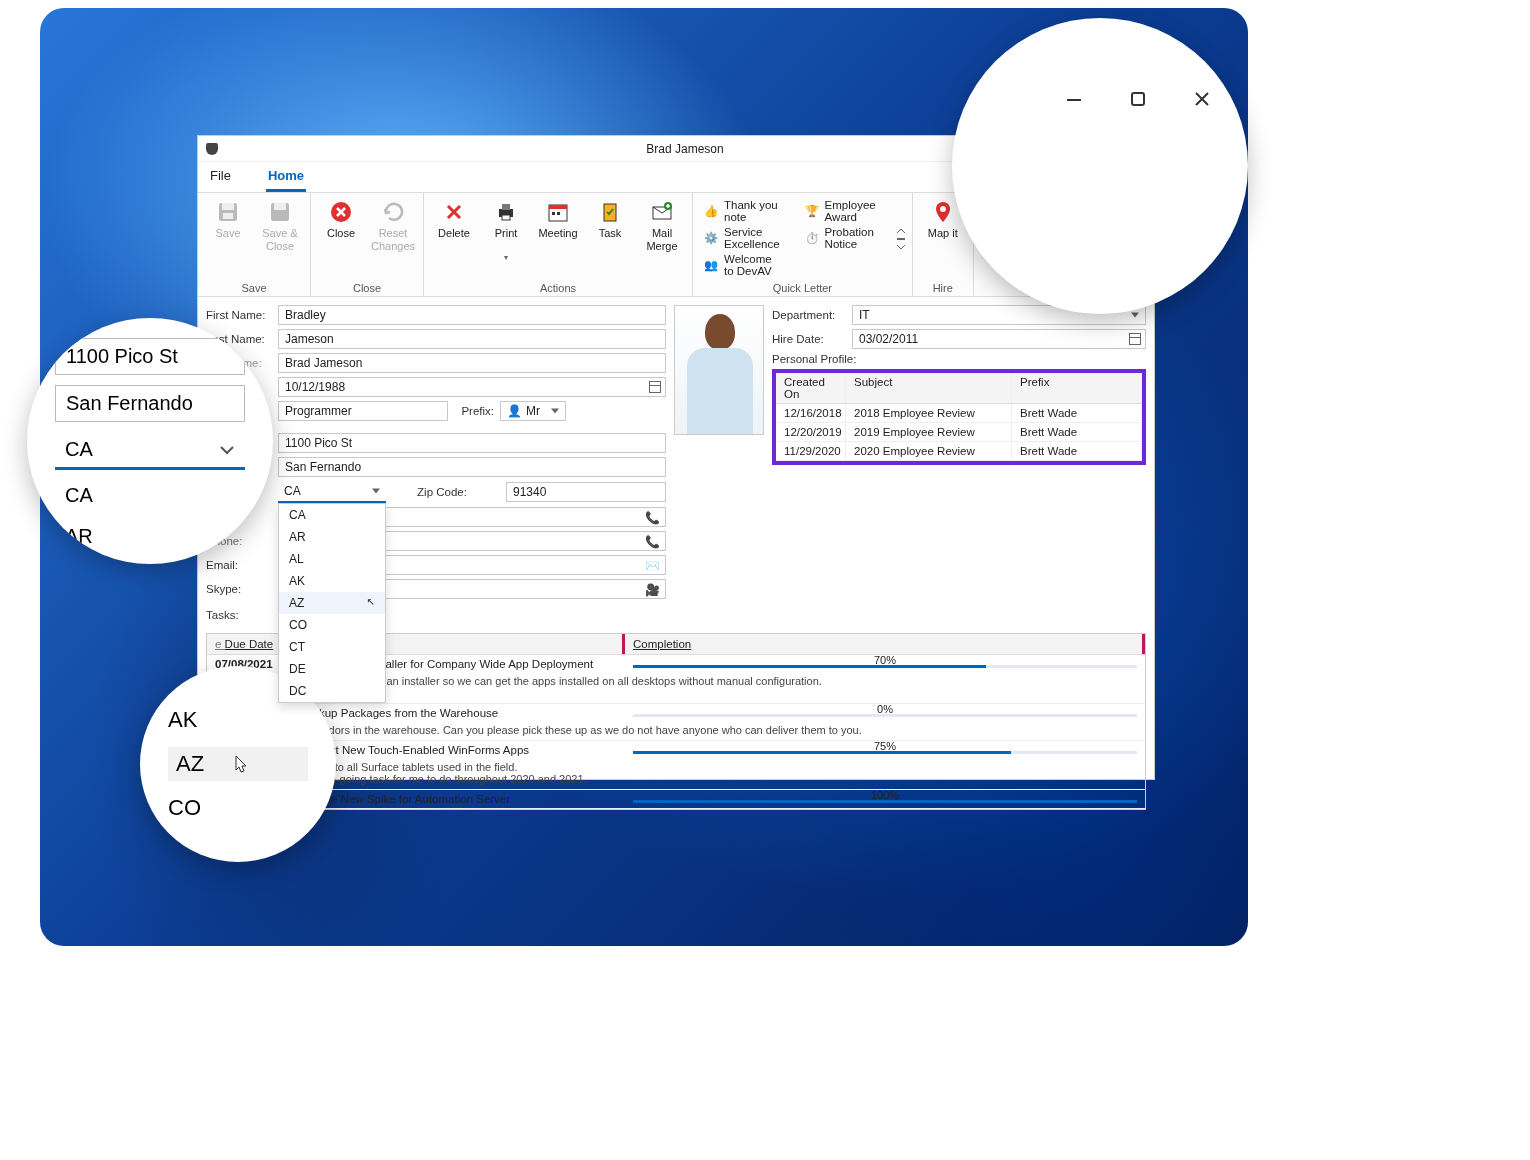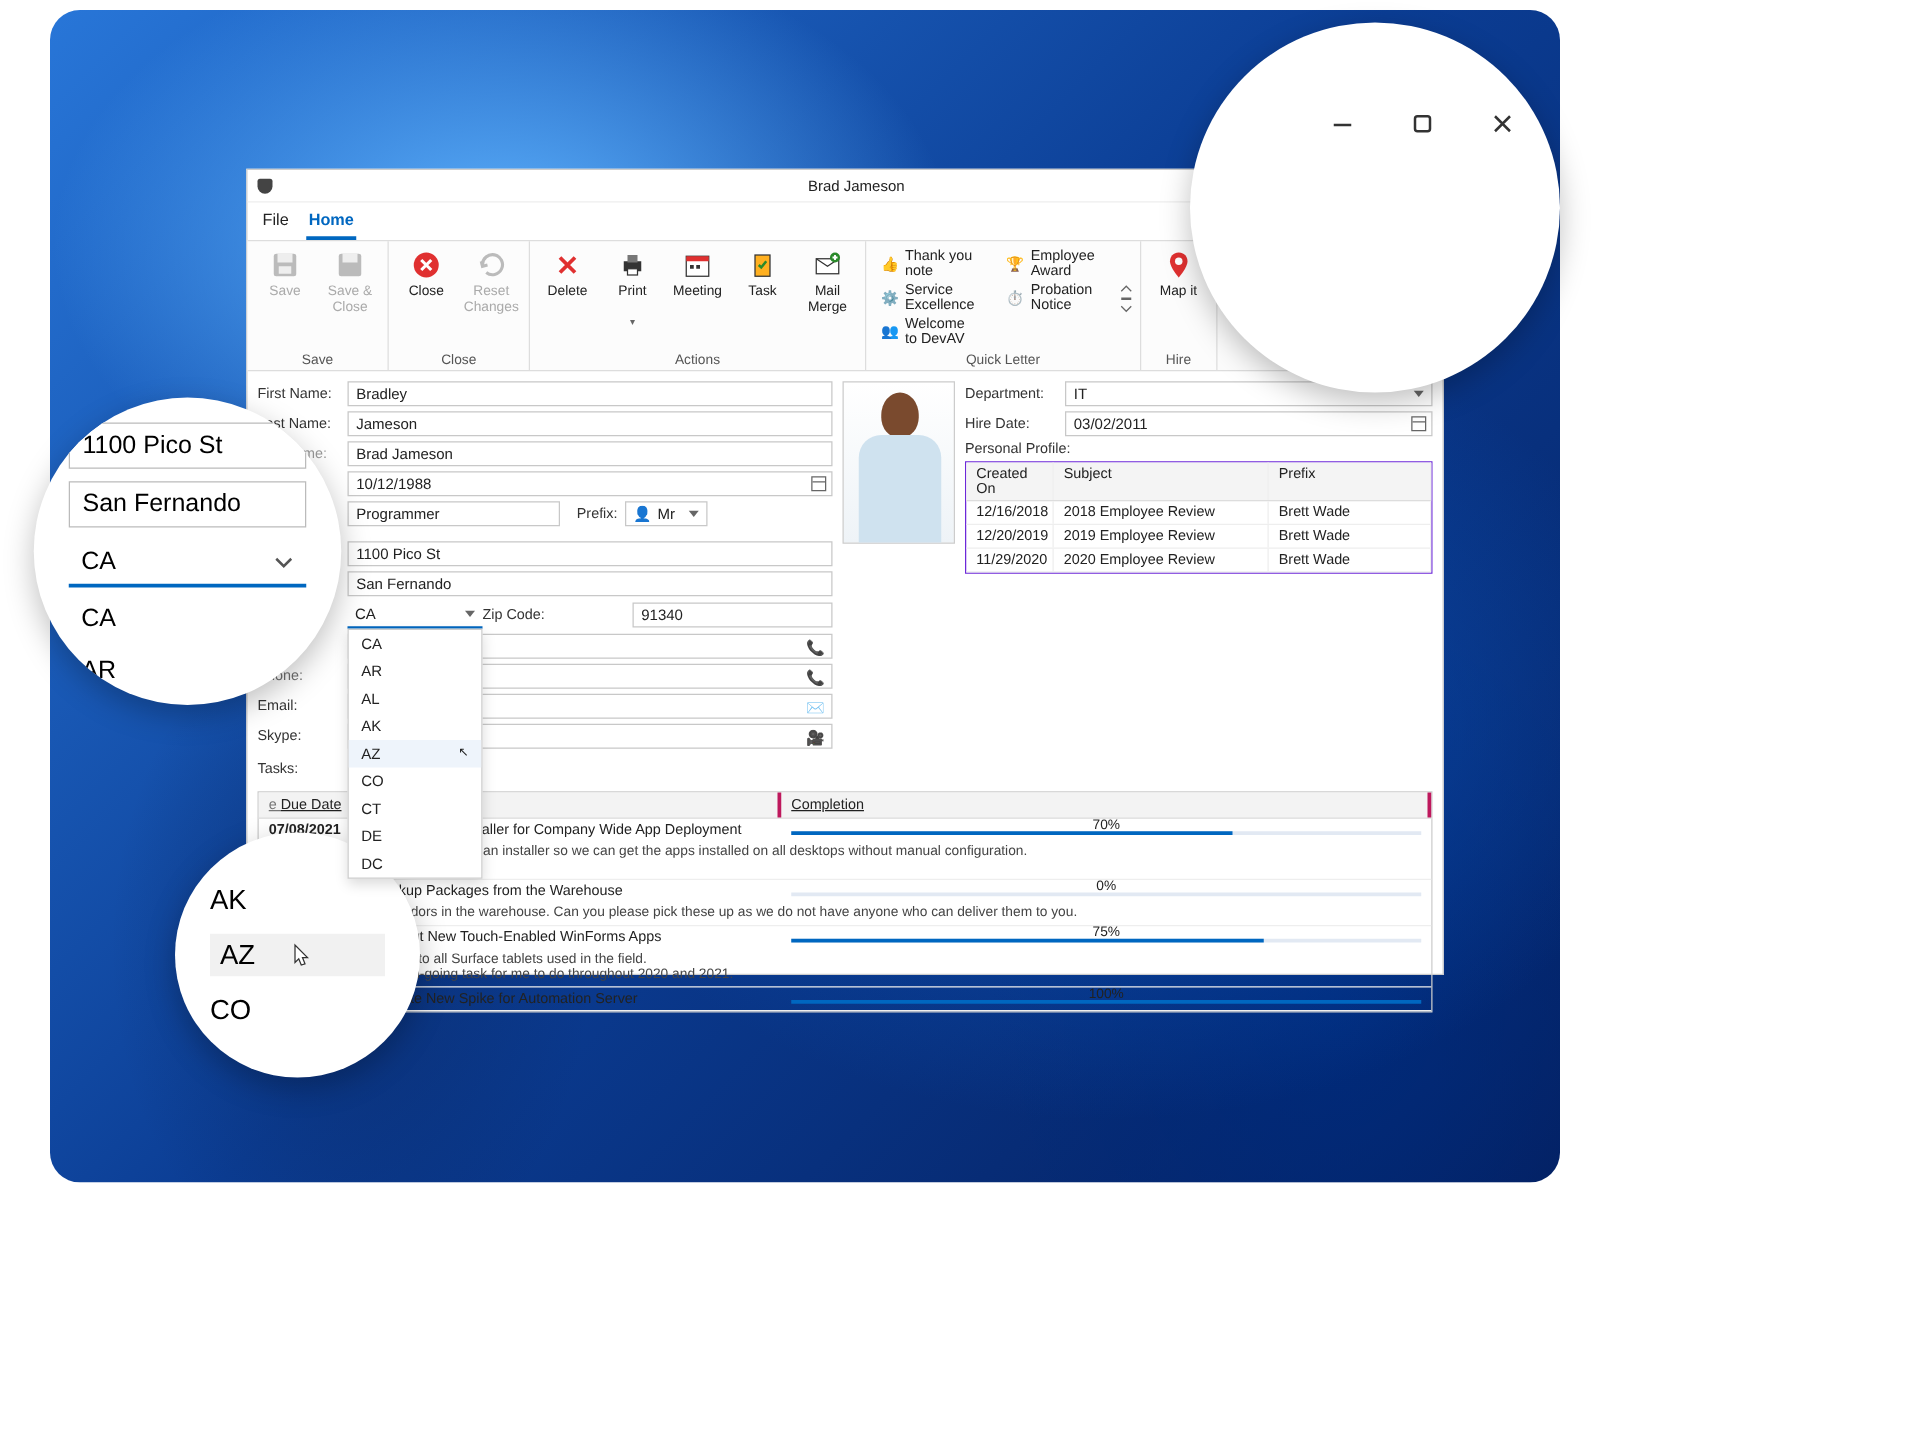--- a/index.html
+++ b/index.html
@@ -23,21 +23,21 @@
 
 .app-window {
   position: absolute; left: 197px; top: 135px; width: 958px; height: 645px;
   background: #fff; border: 1px solid #ccc; font-size: 12px; color: #222;
 }
 
 .titlebar { height: 26px; display: flex; align-items: center; padding: 0 8px; border-bottom: 1px solid #eee; }
 .titlebar .app-icon { width: 12px; height: 12px; background: #444; border-radius: 2px 2px 6px 6px; margin-right: 6px; }
 .titlebar .title { flex: 1; text-align: center; font-size: 12px; }
 
-.menubar { display: flex; gap: 12px; padding: 2px 10px 0 10px; font-size: 13px; }
+.menubar { display: flex; gap: 33px; padding: 2px 10px 0 10px; font-size: 13px; }
 .menubar .tab { padding: 4px 2px 6px 2px; cursor: pointer; }
 .menubar .tab.active { color: #0067c0; font-weight: 600; border-bottom: 3px solid #0067c0; }
 
 .ribbon { display: flex; border-top: 1px solid #ddd; border-bottom: 1px solid #ddd; background: #fcfcfc; height: 105px; }
 .rgroup { border-right: 1px solid #ddd; display: flex; flex-direction: column; padding: 4px 6px 2px 6px; }
 .rgroup .btns { display: flex; gap: 4px; flex: 1; }
 .rgroup .gname { text-align: center; font-size: 11px; color: #555; padding-top: 2px; }
 .rbtn { display: flex; flex-direction: column; align-items: center; justify-content: flex-start; width: 48px; padding: 2px 0; cursor: pointer; font-size: 11px; text-align: center; line-height: 1.15; }
 .rbtn.disabled { color: #aaa; }
 .rbtn .ico { width: 26px; height: 26px; margin-bottom: 2px; display: flex; align-items: center; justify-content: center; }
@@ -68,21 +68,21 @@
 .state-dd {
   position: absolute; left: 0; top: 22px; width: 108px; background: #fff; border: 1px solid #ccc;
   box-shadow: 0 4px 10px rgba(0,0,0,.15); z-index: 50;
 }
 .state-dd .opt { padding: 4px 10px; font-size: 12px; cursor: pointer; }
 .state-dd .opt.hover { background: #eef4fb; }
 
 .icon-end { position: absolute; right: 6px; top: 3px; width: 14px; height: 14px; color: #555; }
 
 .section-h { font-size: 11.5px; color: #333; margin: 2px 0 4px 0; }
-.grid { border: 1px solid #6d28d9; font-size: 11.5px; }
+.grid { border: 4px solid #6d28d9; font-size: 11.5px; }
 .grid .ghead { display: flex; background: #f4f4f4; border-bottom: 1px solid #ddd; }
 .grid .gcell, .grid .ghcell { padding: 3px 8px; border-right: 1px solid #eee; }
 .grid .grow { display: flex; border-bottom: 1px solid #eee; }
 .col-created { width: 70px; }
 .col-subject { flex: 1; }
 .col-manager { width: 130px; }
 
 .tasks { margin: 8px; border: 1px solid #ccc; }
 .tasks .ghead { display: flex; background: #f3f3f3; border-bottom: 1px solid #ddd; font-size: 11.5px; }
 .tasks .ghcell { padding: 4px 8px; border-right: 3px solid #be185d; text-decoration: underline; }
@@ -393,21 +393,21 @@
               <div class="opt">AR</div>
               <div class="opt">AL</div>
               <div class="opt">AK</div>
               <div class="opt hover">AZ<span style="float: right; font-size: 10px;">↖</span></div>
               <div class="opt">CO</div>
               <div class="opt">CT</div>
               <div class="opt">DE</div>
               <div class="opt">DC</div>
             </div>
         </div>
-        <label style="width:120px;text-align:left;padding-right:8px">Zip Code:</label>
+        <label style="width:120px;text-align:center;padding-right:8px">Zip Code:</label>
         <div class="inp" style="flex:1">
             <span>91340</span>
           </div>
       </div>
       <div class="frow">
           <label style="opacity:.4">e:</label>
           <div class="inp">
             <span class="icon-end">📞</span>
           </div>
         </div>

